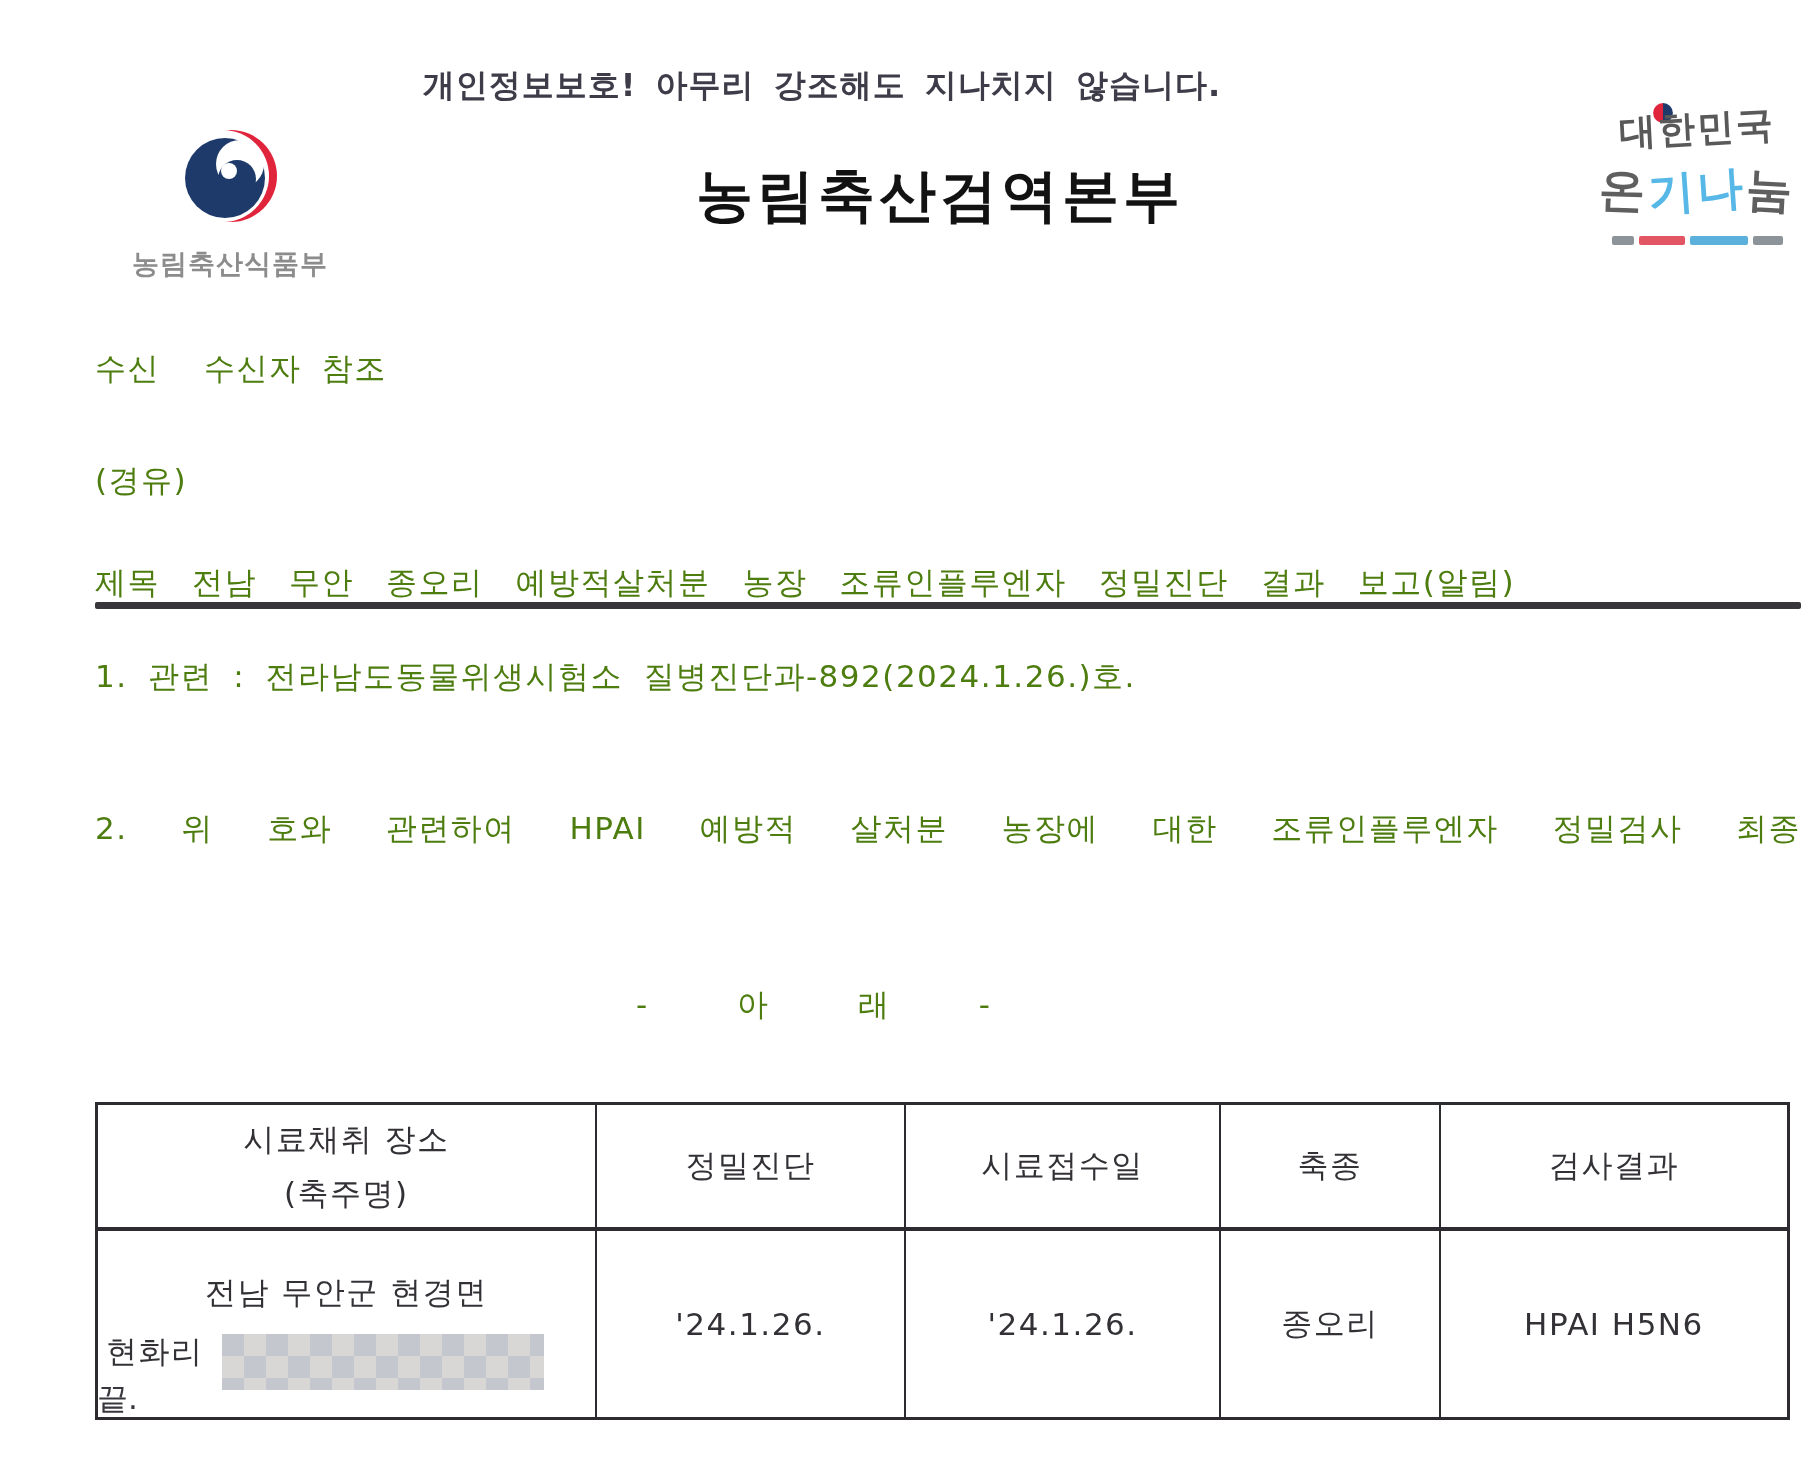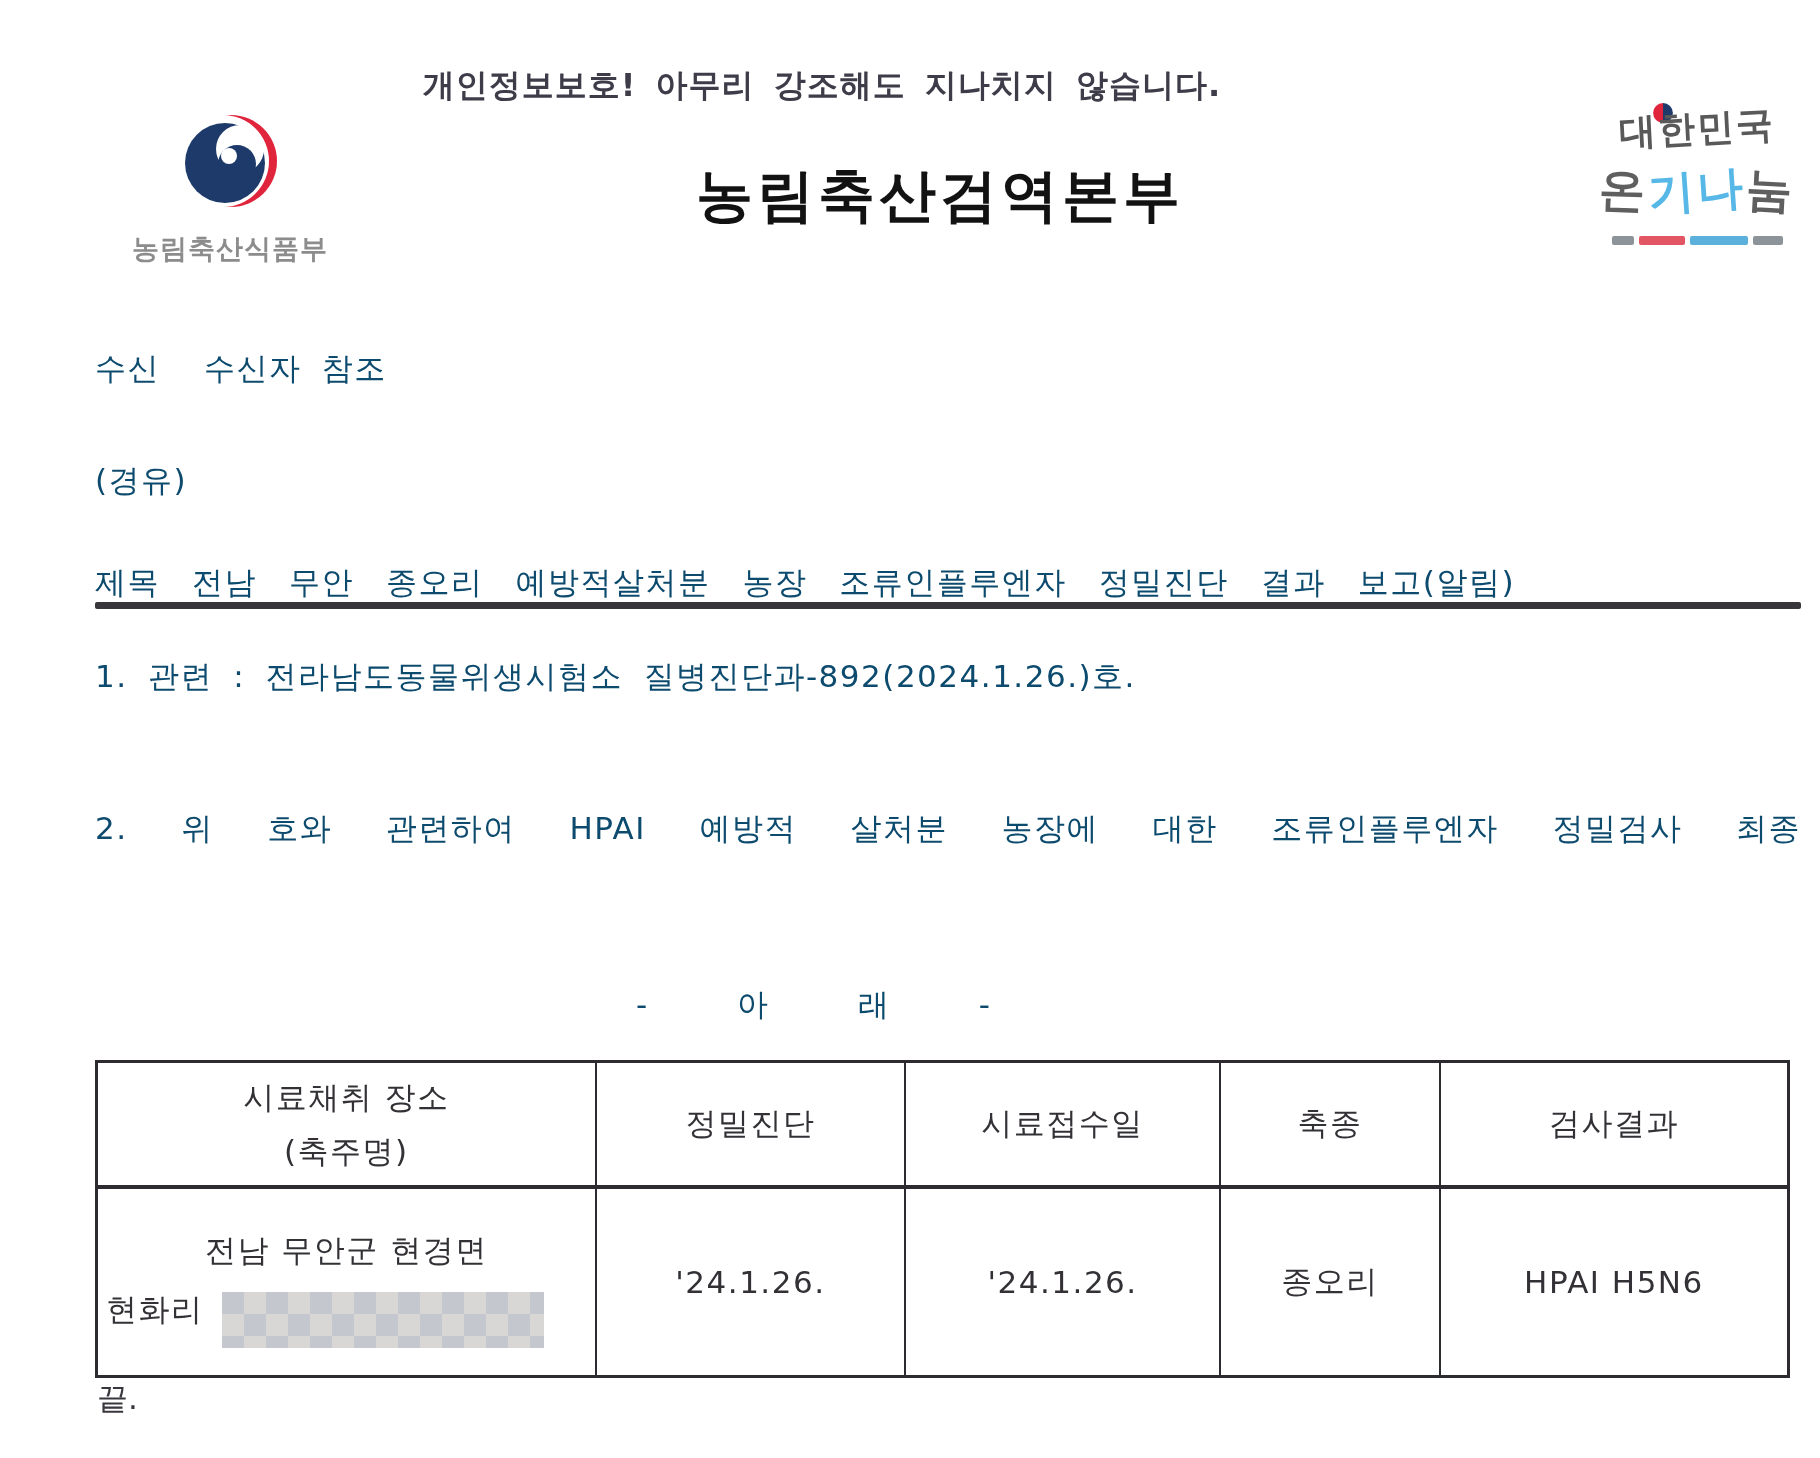--- a/index.html
+++ b/index.html
@@ -16,21 +16,21 @@
   
   .slogan {
     position:absolute; top:64px; left:0; width:1644px;
     text-align:center;
     font-size:32px; font-weight:bold; color:#3f3c4a;
     letter-spacing:1px; word-spacing:7px;
     white-space:nowrap;
   }
 
   
-  .emblem-block { position:absolute; left:100px; top:111px; width:260px; text-align:center; }
+  .emblem-block { position:absolute; left:100px; top:126px; width:260px; text-align:center; }
   .emblem-block svg { width:100px; height:100px; display:inline-block; }
   .ministry-label {
     margin-top:16px;
     font-size:27px; font-weight:bold; color:#8c8c8c;
     letter-spacing:1px; white-space:nowrap;
   }
 
   
   .doc-title {
     position:absolute; top:158px; left:520px; width:840px;
@@ -55,21 +55,21 @@
   .brand-tagline { margin-top:14px; display:flex; justify-content:center; gap:5px; align-items:center; }
   .brand-tagline i { display:block; height:9px; border-radius:2px; }
   .tg1 { width:22px; background:#8d9499; }
   .tg2 { width:46px; background:#e25563; }
   .tg3 { width:58px; background:#5bb0dc; }
   .tg4 { width:30px; background:#8d9499; }
 
   
   .line {
     position:absolute; left:95px;
-    font-size:31px; color:#0c4a6e;
+    font-size:31px; color:#4d7c0f;
     letter-spacing:1.5px; word-spacing:9px;
     white-space:nowrap;
   }
   .l-recipient { top:348px; }
   .l-recipient .val { margin-left:44px; }
   .l-via { top:460px; }
   .l-subject {
     top:546px; width:1420px;
     white-space:normal;
     text-align:justify; text-align-last:justify;margin-top:16px;
@@ -87,21 +87,21 @@
   }
   .l-item2b { top:858px; left:152px; }
   .l-below {
     top:972px; width:1450px;
     text-align:center;
     word-spacing:52px; letter-spacing:14px;margin-top:12px;
   }
 
   
   .report-table {
-    position:absolute; left:95px; top:1060px; width:1695px;
+    position:absolute; left:95px; top:1102px; width:1695px;
     border-collapse:collapse; table-layout:fixed;
     font-size:31px; color:#333036;
     border:3px solid #2d2b30;
   }
   .report-table th, .report-table td {
     border:2px solid #2d2b30;
     text-align:center; vertical-align:middle;
     font-weight:normal;
     letter-spacing:1.5px;
   }

